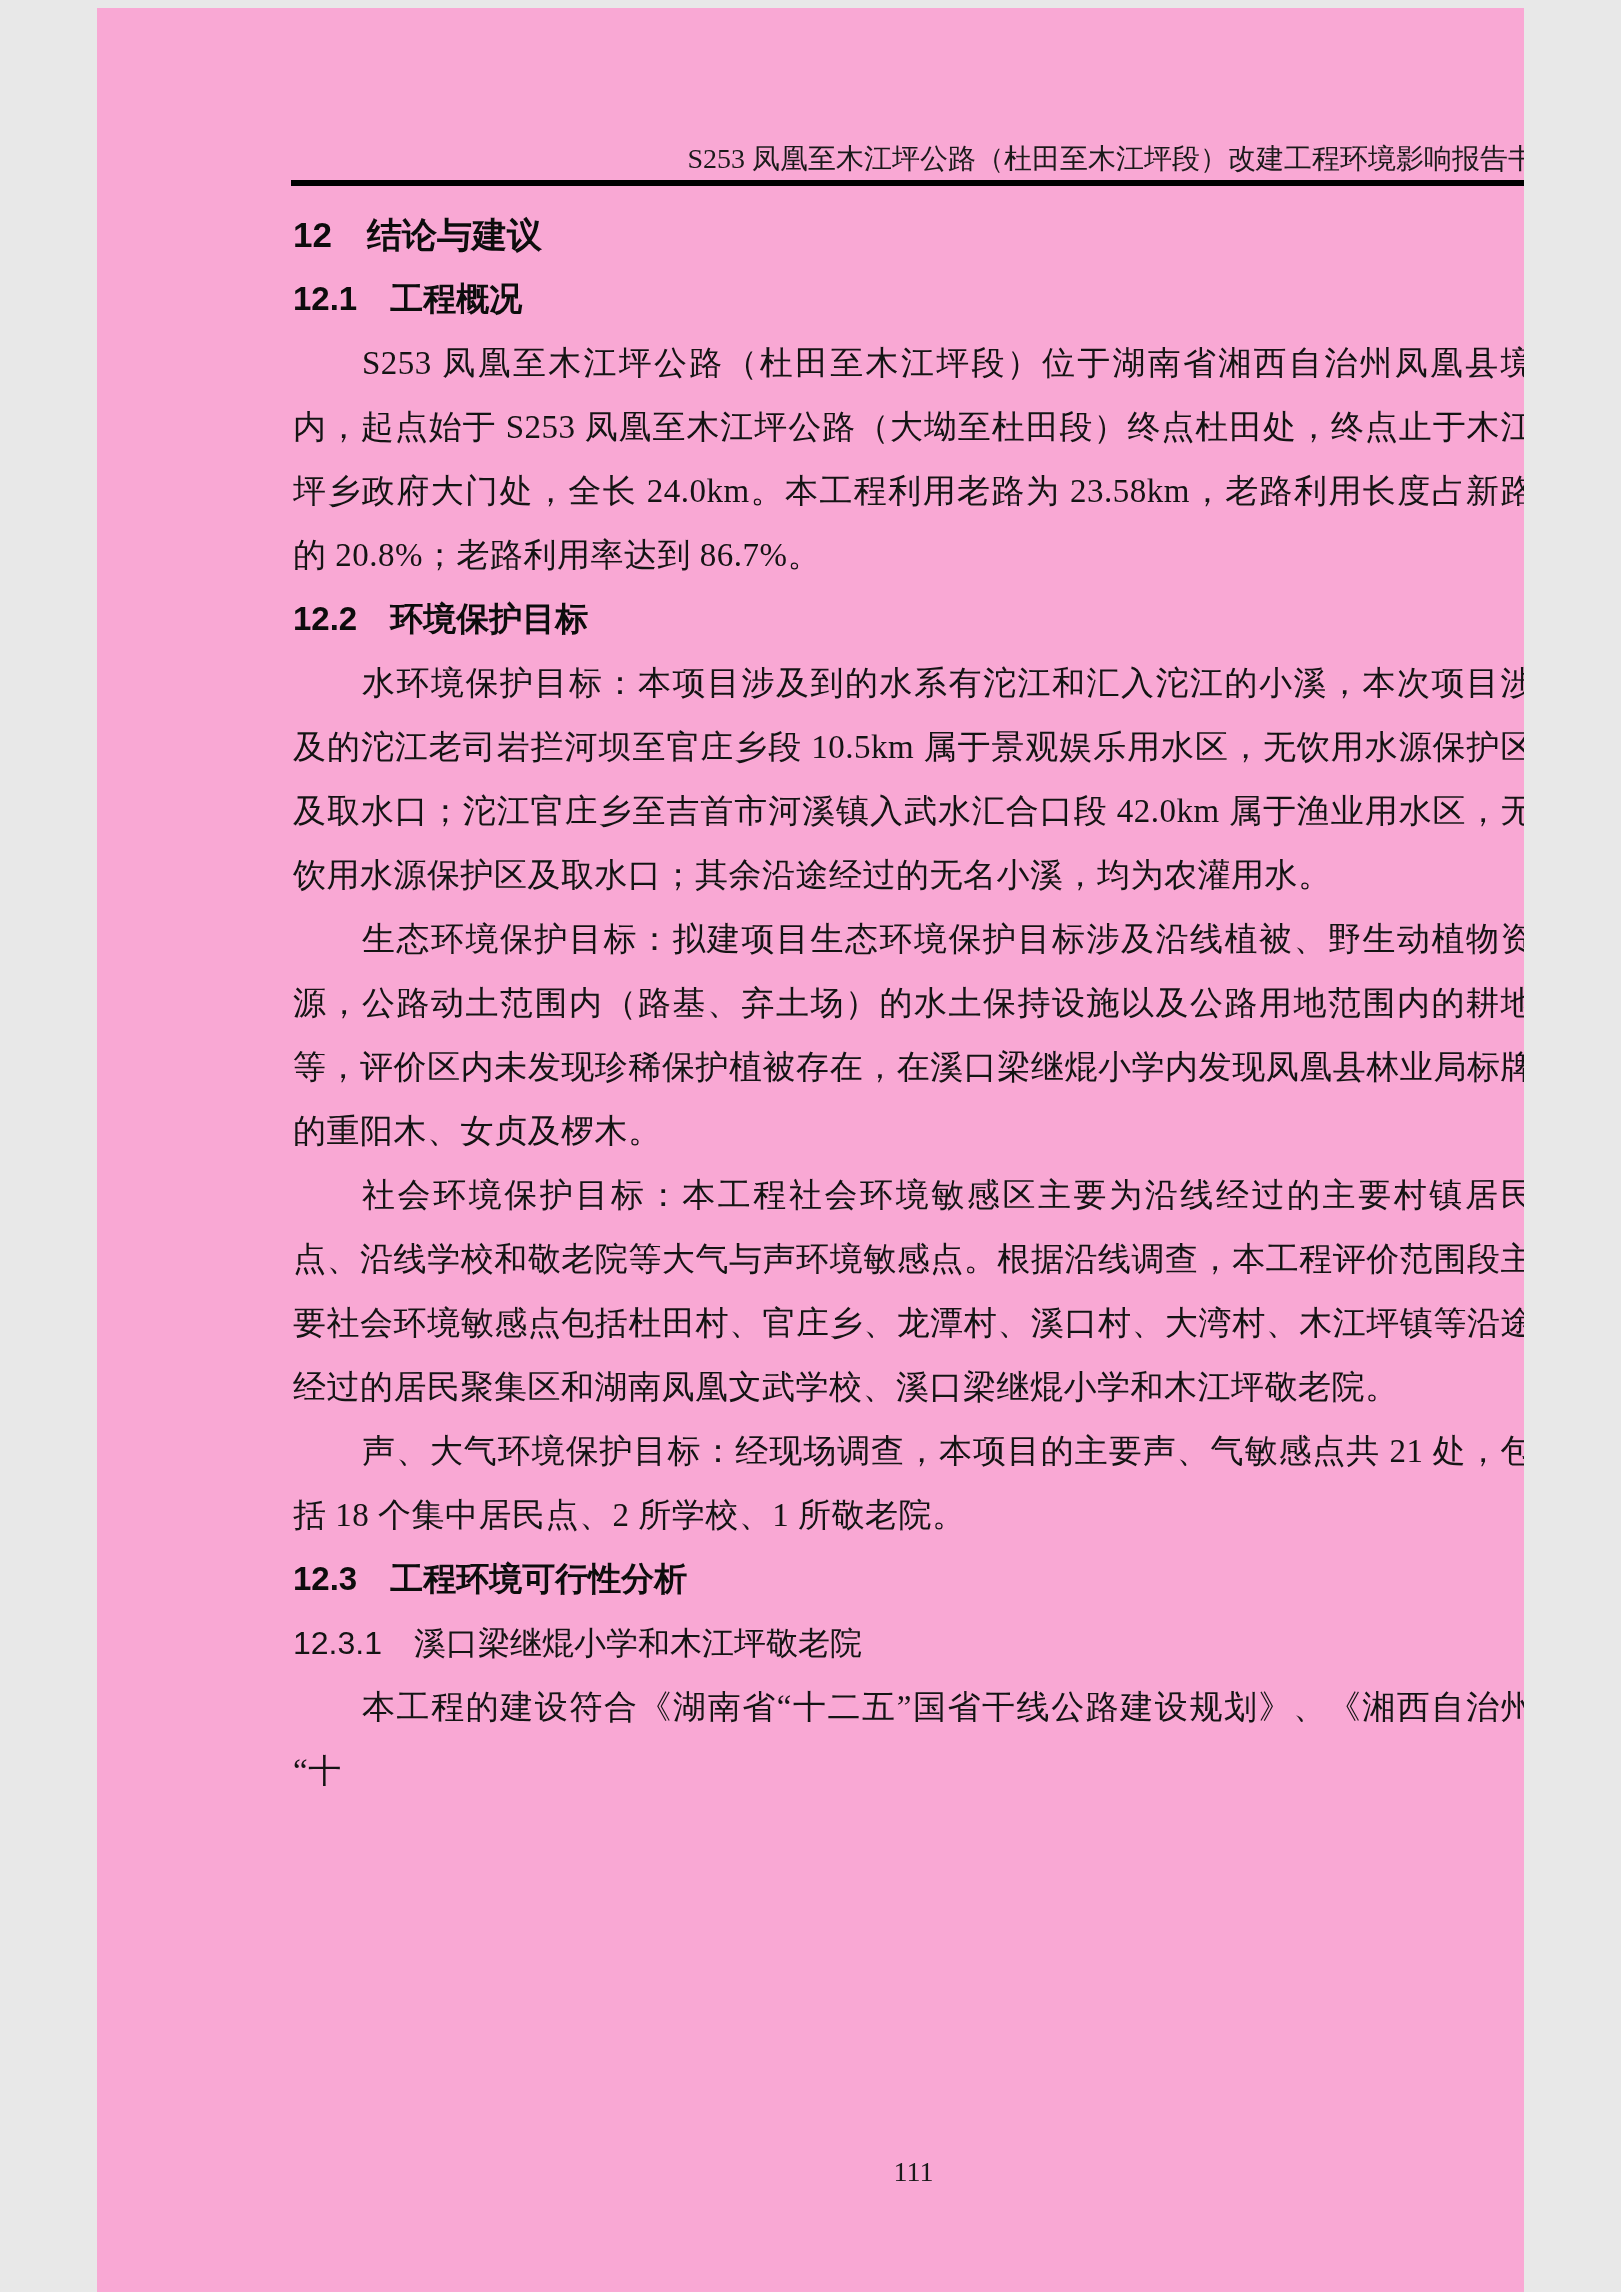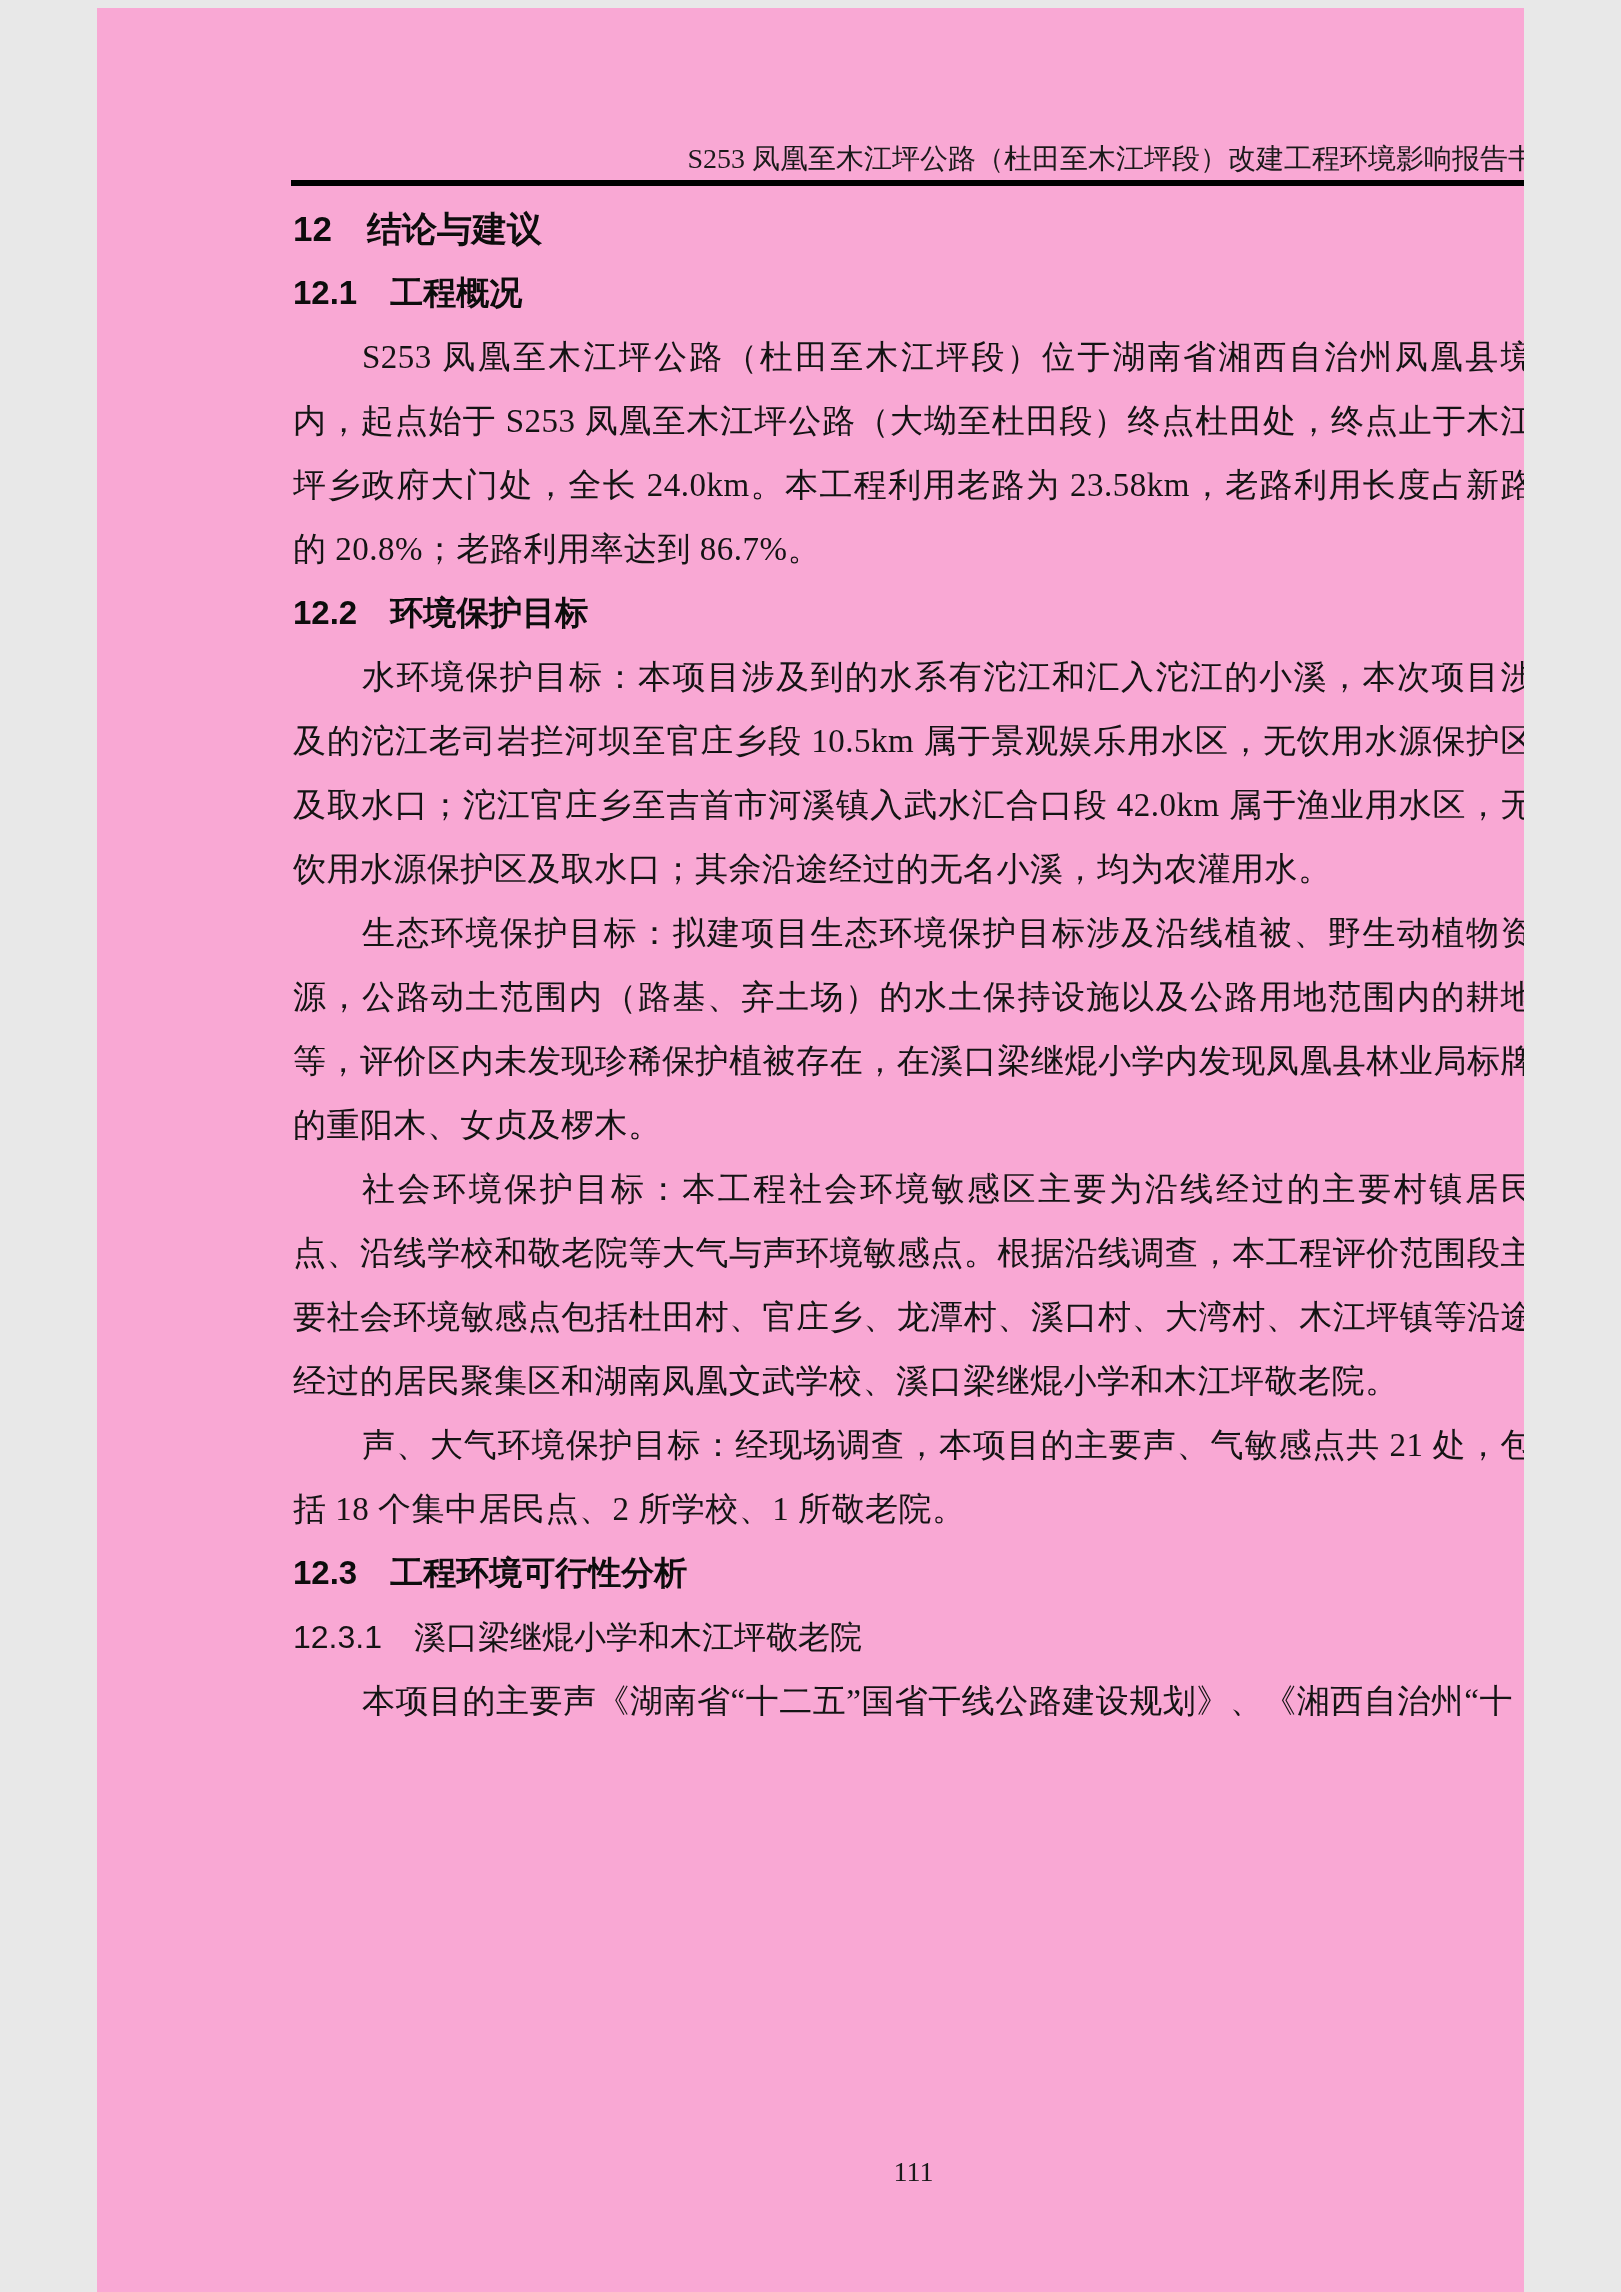--- a/index.html
+++ b/index.html
@@ -31,21 +31,21 @@
   .head-rule {
     position: absolute;
     top: 172px;
     left: 194px;
     width: 1245px;
     height: 5.9px;
     background: #000000;
   }
   .body-text {
     position: absolute;
-    top: 189px;
+    top: 195px;
     left: 196px;
     width: 1241px;
   }
   .body-text h1,
   .body-text h2,
   .body-text h3,
   .body-text p {
     margin: 0;
     padding: 0;
     font-weight: normal;
@@ -115,20 +115,20 @@
     <p class="doc-p">生态环境保护目标：拟建项目生态环境保护目标涉及沿线植被、野生动植物资源，公路动土范围内（路基、弃土场）的水土保持设施以及公路用地范围内的耕地等，评价区内未发现珍稀保护植被存在，在溪口梁继焜小学内发现凤凰县林业局标牌的重阳木、女贞及椤木。</p>
 
     <p class="doc-p">社会环境保护目标：本工程社会环境敏感区主要为沿线经过的主要村镇居民点、沿线学校和敬老院等大气与声环境敏感点。根据沿线调查，本工程评价范围段主要社会环境敏感点包括杜田村、官庄乡、龙潭村、溪口村、大湾村、木江坪镇等沿途经过的居民聚集区和湖南凤凰文武学校、溪口梁继焜小学和木江坪敬老院。</p>
 
     <p class="doc-p">声、大气环境保护目标：经现场调查，本项目的主要声、气敏感点共 21 处，包括 18 个集中居民点、2 所学校、1 所敬老院。</p>
 
     <h2 class="doc-h2">12.3　工程环境可行性分析</h2>
 
     <h3 class="doc-h3">12.3.1　溪口梁继焜小学和木江坪敬老院</h3>
 
-    <p class="doc-p">本项目的主要声《湖南省“十二五”国省干线公路建设规划》、《湘西自治州“十</p>
+    <p class="doc-p">本工程的建设符合《湖南省“十二五”国省干线公路建设规划》、《湘西自治州“十</p>
 
   </div>
 
   <div class="page-number">111</div>
 
 </div>
 
 
 </body></html>

